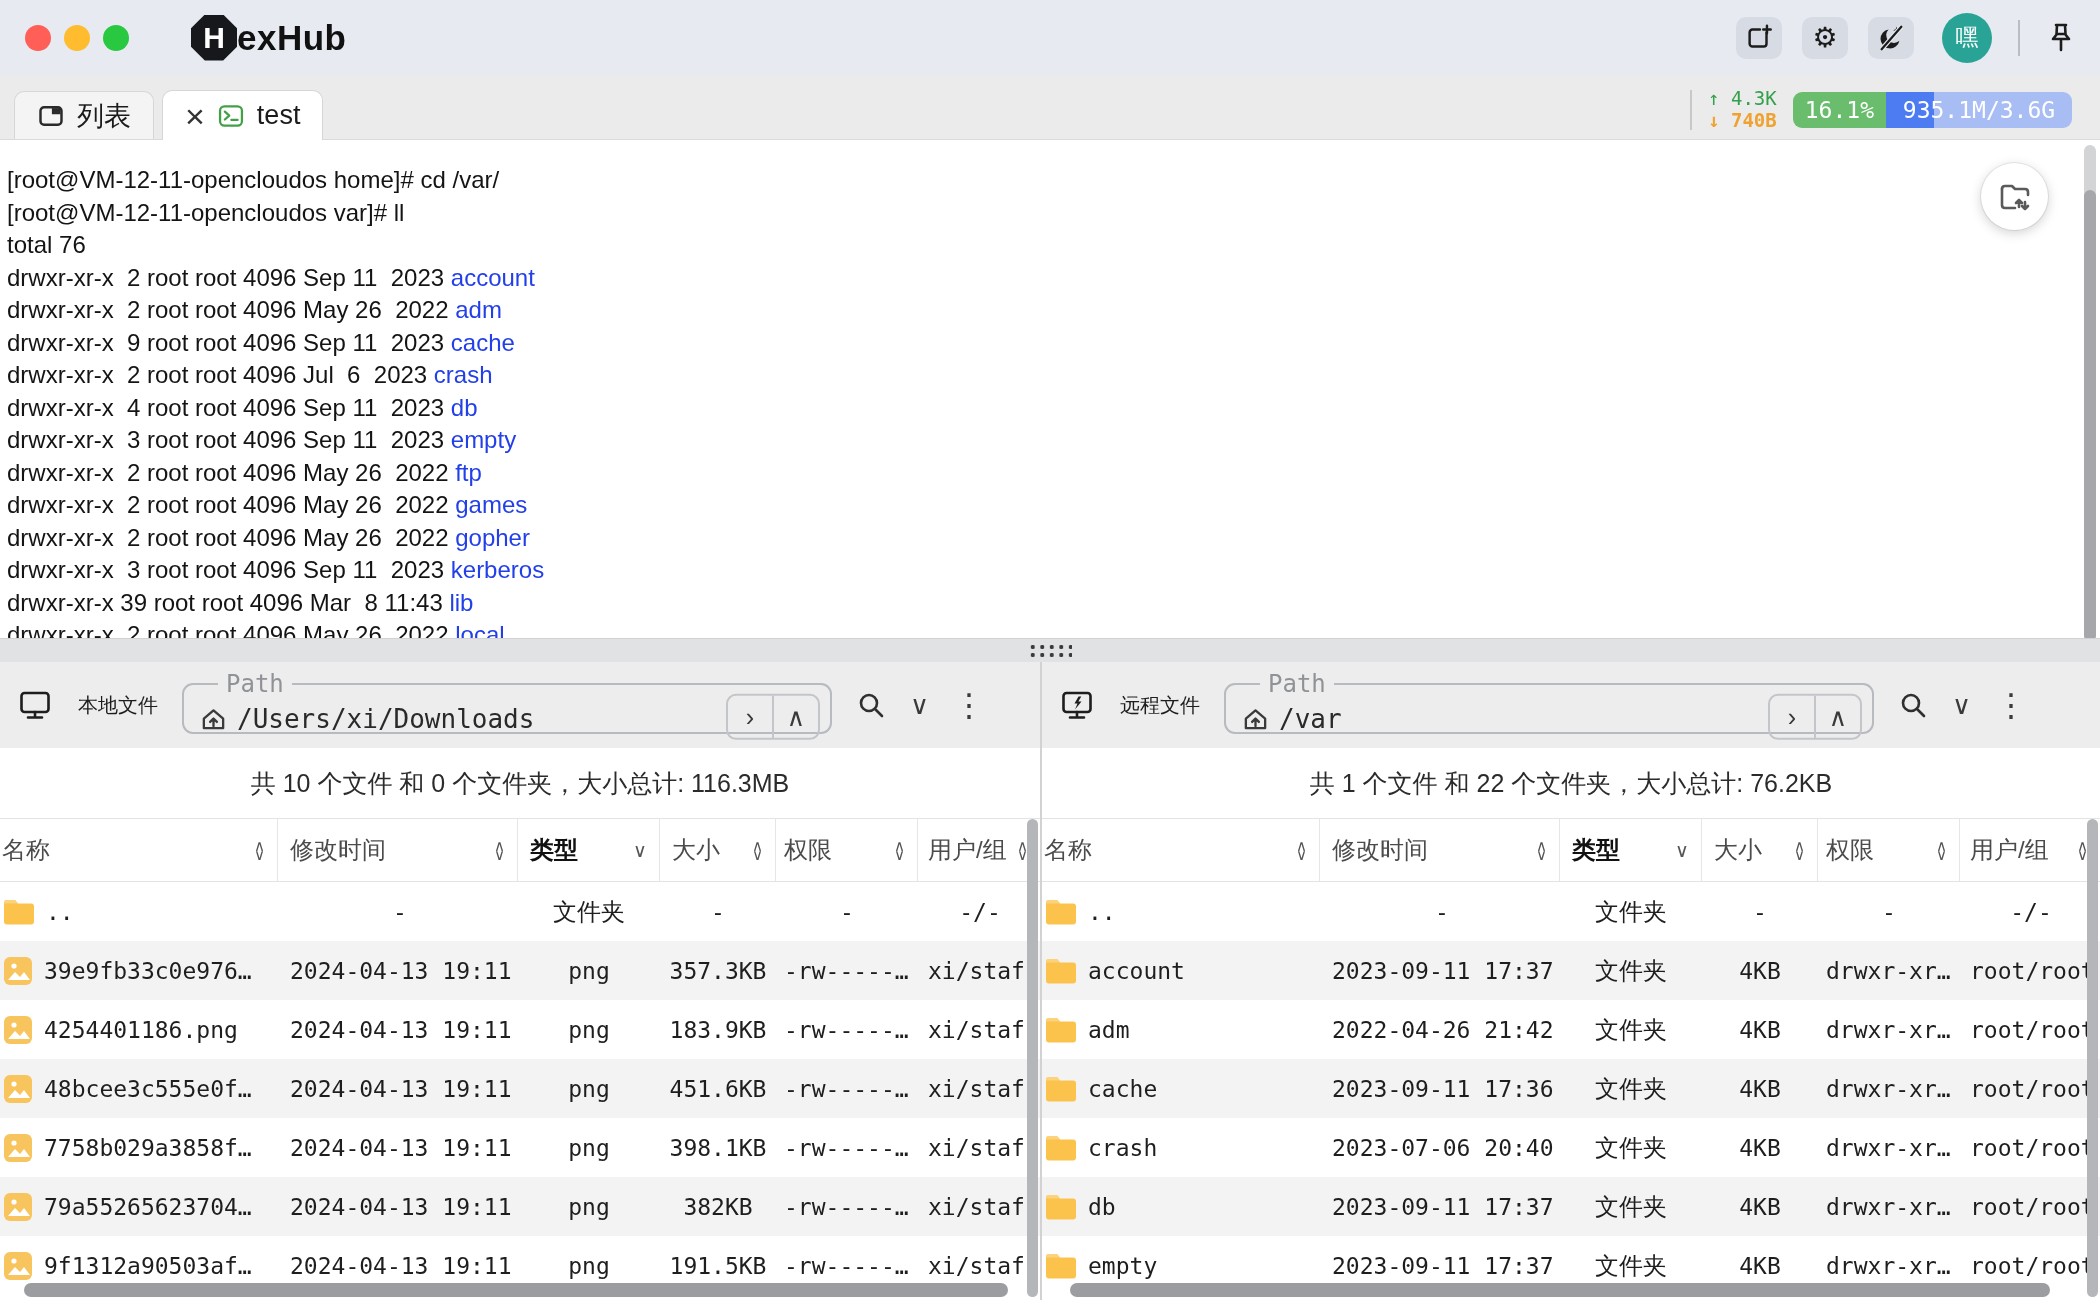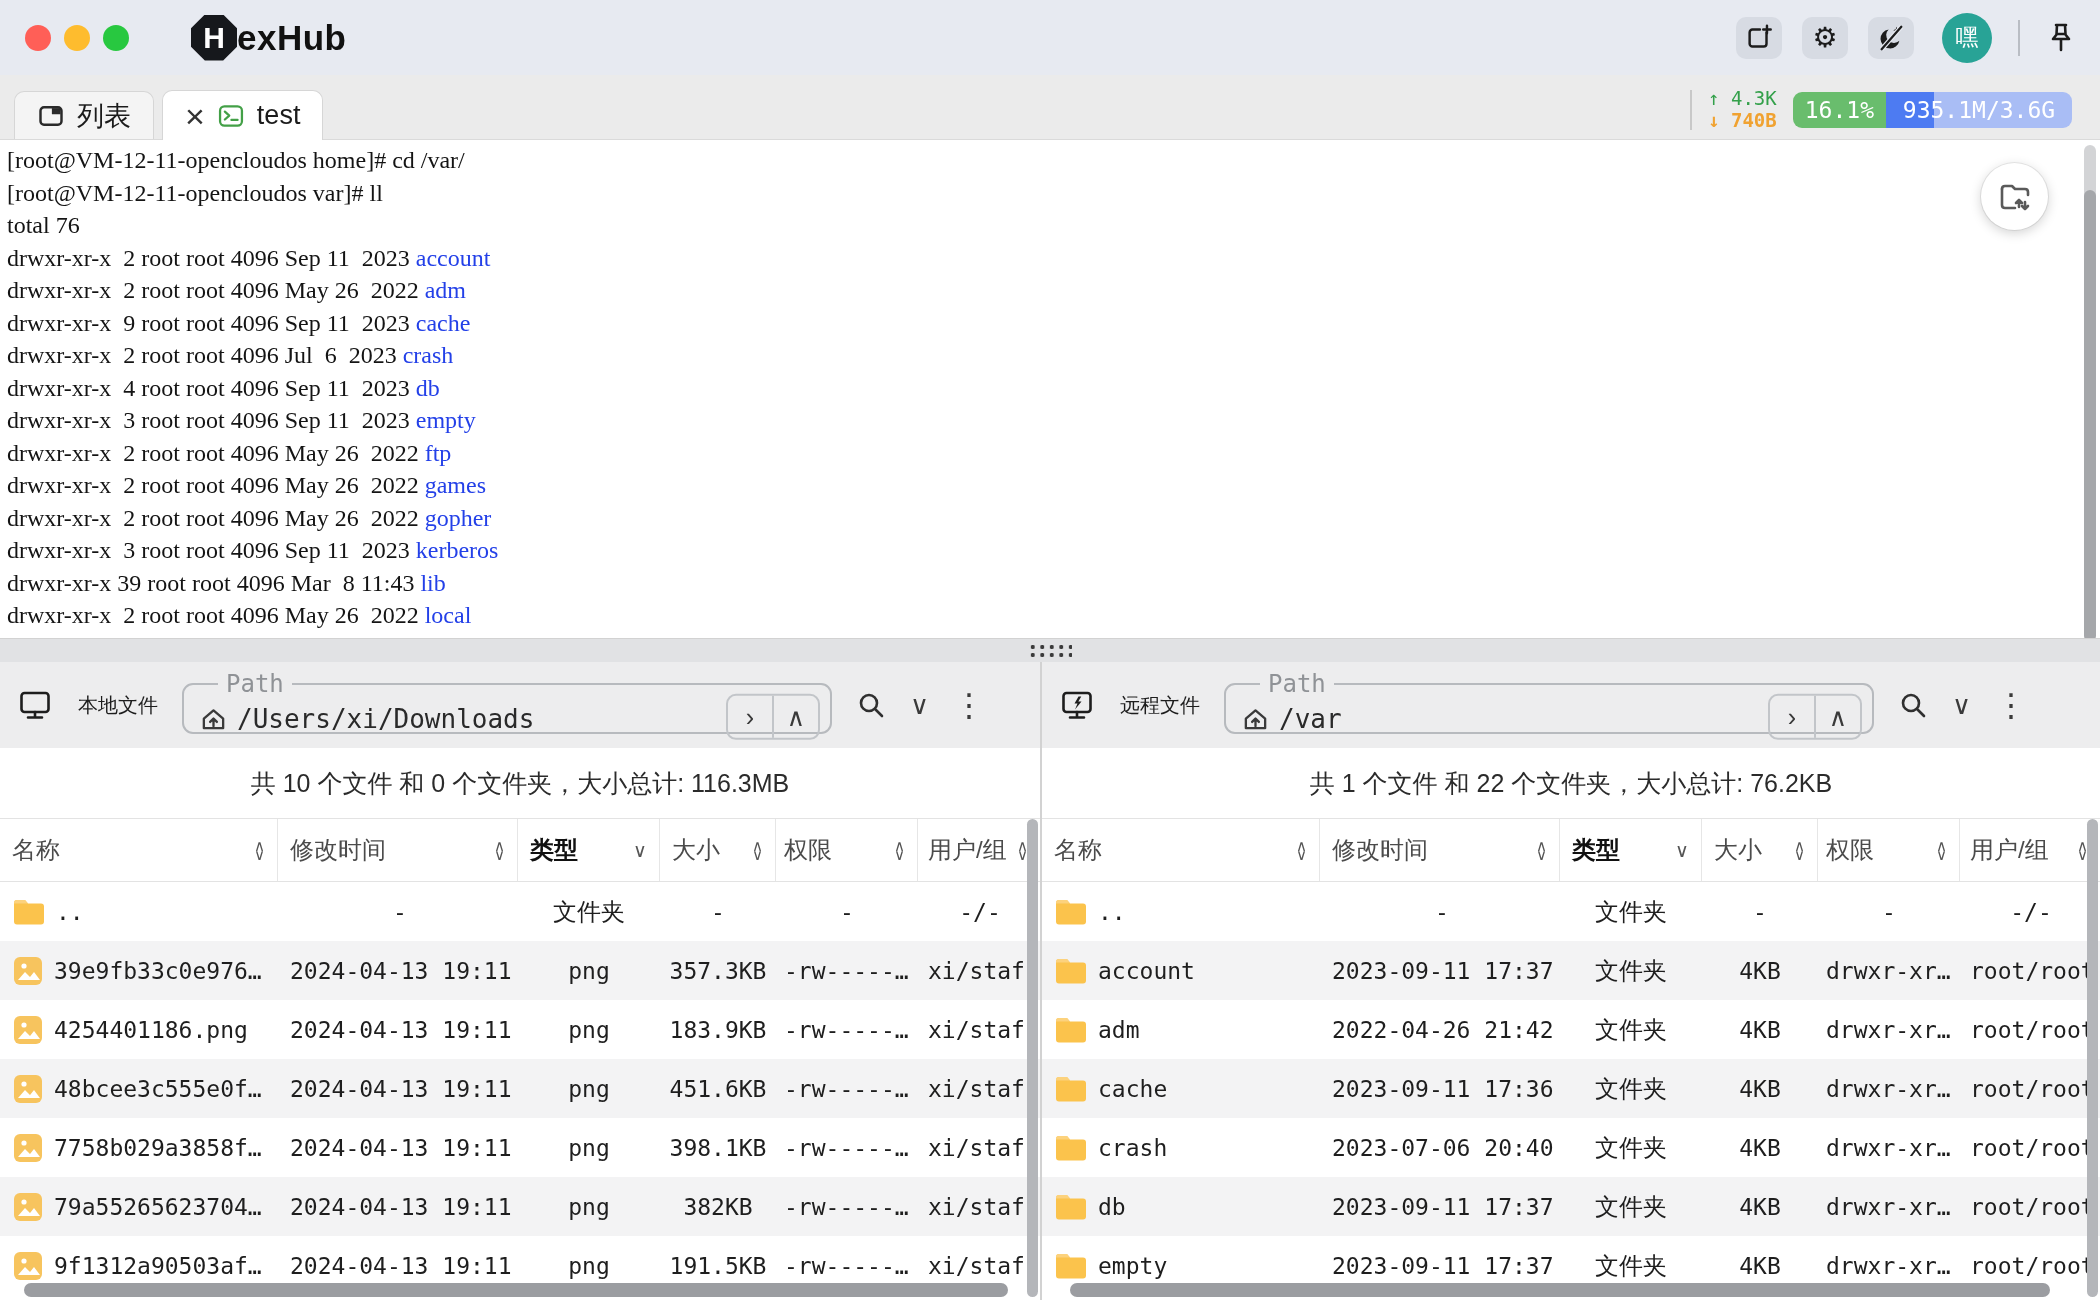--- a/index.html
+++ b/index.html
@@ -41,21 +41,21 @@
     font-family:"DejaVu Sans Mono", monospace; font-size:19px; line-height:1.05; }
   .net-up { color:#33a04a; } .net-down { color:#f0a231;font-weight:bold; }
   .pill { display:flex; height:36px; border-radius:9px; overflow:hidden;
     font-family:"DejaVu Sans Mono", monospace; font-size:23px; color:#fff; }
   .pill .cpu { background:#69bd6d; display:flex; align-items:center; justify-content:center; padding:0 12px; }
   .pill .mem { width:186px; display:flex; align-items:center; justify-content:center;
     background:linear-gradient(to right, #4d7bf2 0 26%, #a9bdf5 26%);text-align:center; }
 
   
   .terminal { position:absolute; left:0; top:140px; width:1768px; height:498px; background:#fff;
-    padding:4px 0 0 7px; font-family:Liberation Serif, serif; font-size:24px; line-height:32.5px;
+    padding:24px 0 0 7px; font-family:Liberation Sans, sans-serif; font-size:24px; line-height:32.5px;
     color:#141414; overflow:hidden; }
   .tline span { white-space:pre; }
   .tline .dir { color:#2340e8; }
   .term-scroll-track { position:absolute; right:4px; top:145px; width:12px; height:490px; background:#d3d4d6; border-radius:6px; }
   .term-scroll-thumb { position:absolute; right:4px; top:190px; width:12px; height:452px; background:#a5a7aa; border-radius:6px; }
   .float-transfer { position:absolute; left:1981px; top:163px; width:67px; height:67px; border-radius:50%;
     background:#fff; box-shadow:0 3px 12px rgba(0,0,0,.18), 0 0 0 1px #ececec; display:flex; align-items:center; justify-content:center; cursor:pointer; }
 
   
   .split-divider { position:absolute; left:0; top:638px; width:2100px; height:24px; background:#e1e2e4;
@@ -94,21 +94,21 @@
   .th:last-child { border-right:none; }
   .th-label.bold { font-weight:bold; color:#111; }
   .sorticon { display:flex; flex-direction:column; align-items:center; line-height:0.62; font-size:15px; color:#555; }
   .sorticon.chev { font-size:19px; line-height:1; }
 
   .trow { height:59px; display:flex; align-items:stretch; font-family:"DejaVu Sans Mono", monospace;
     font-size:23px; color:#1e1e1e; cursor:default; }
   .trow.alt { background:#f3f3f4; }
   .td { display:flex; align-items:center; padding:0 8px; overflow:hidden; white-space:nowrap; }
   .td.c { justify-content:center; }
-  .col0 { width:278px; gap:10px; padding-left:12px; }
+  .col0 { width:278px; gap:10px; padding-left:2px; }
   .col1 { width:240px; padding-left:12px; }
   .col2 { width:142px; font-family:"Liberation Sans", sans-serif; font-size:24px; }
   .col2.mono { font-family:"DejaVu Sans Mono", monospace; font-size:23px; }
   .col3 { width:116px; }
   .col4 { width:142px; padding-left:8px; }
   .col5 { flex:1; padding-left:10px; }
   .ficon { flex:0 0 auto; display:flex; }
   .fname { overflow:hidden; }
 
   .hscroll { position:absolute; bottom:3px; height:14px; background:#9b9da1; border-radius:7px; cursor:pointer; }

